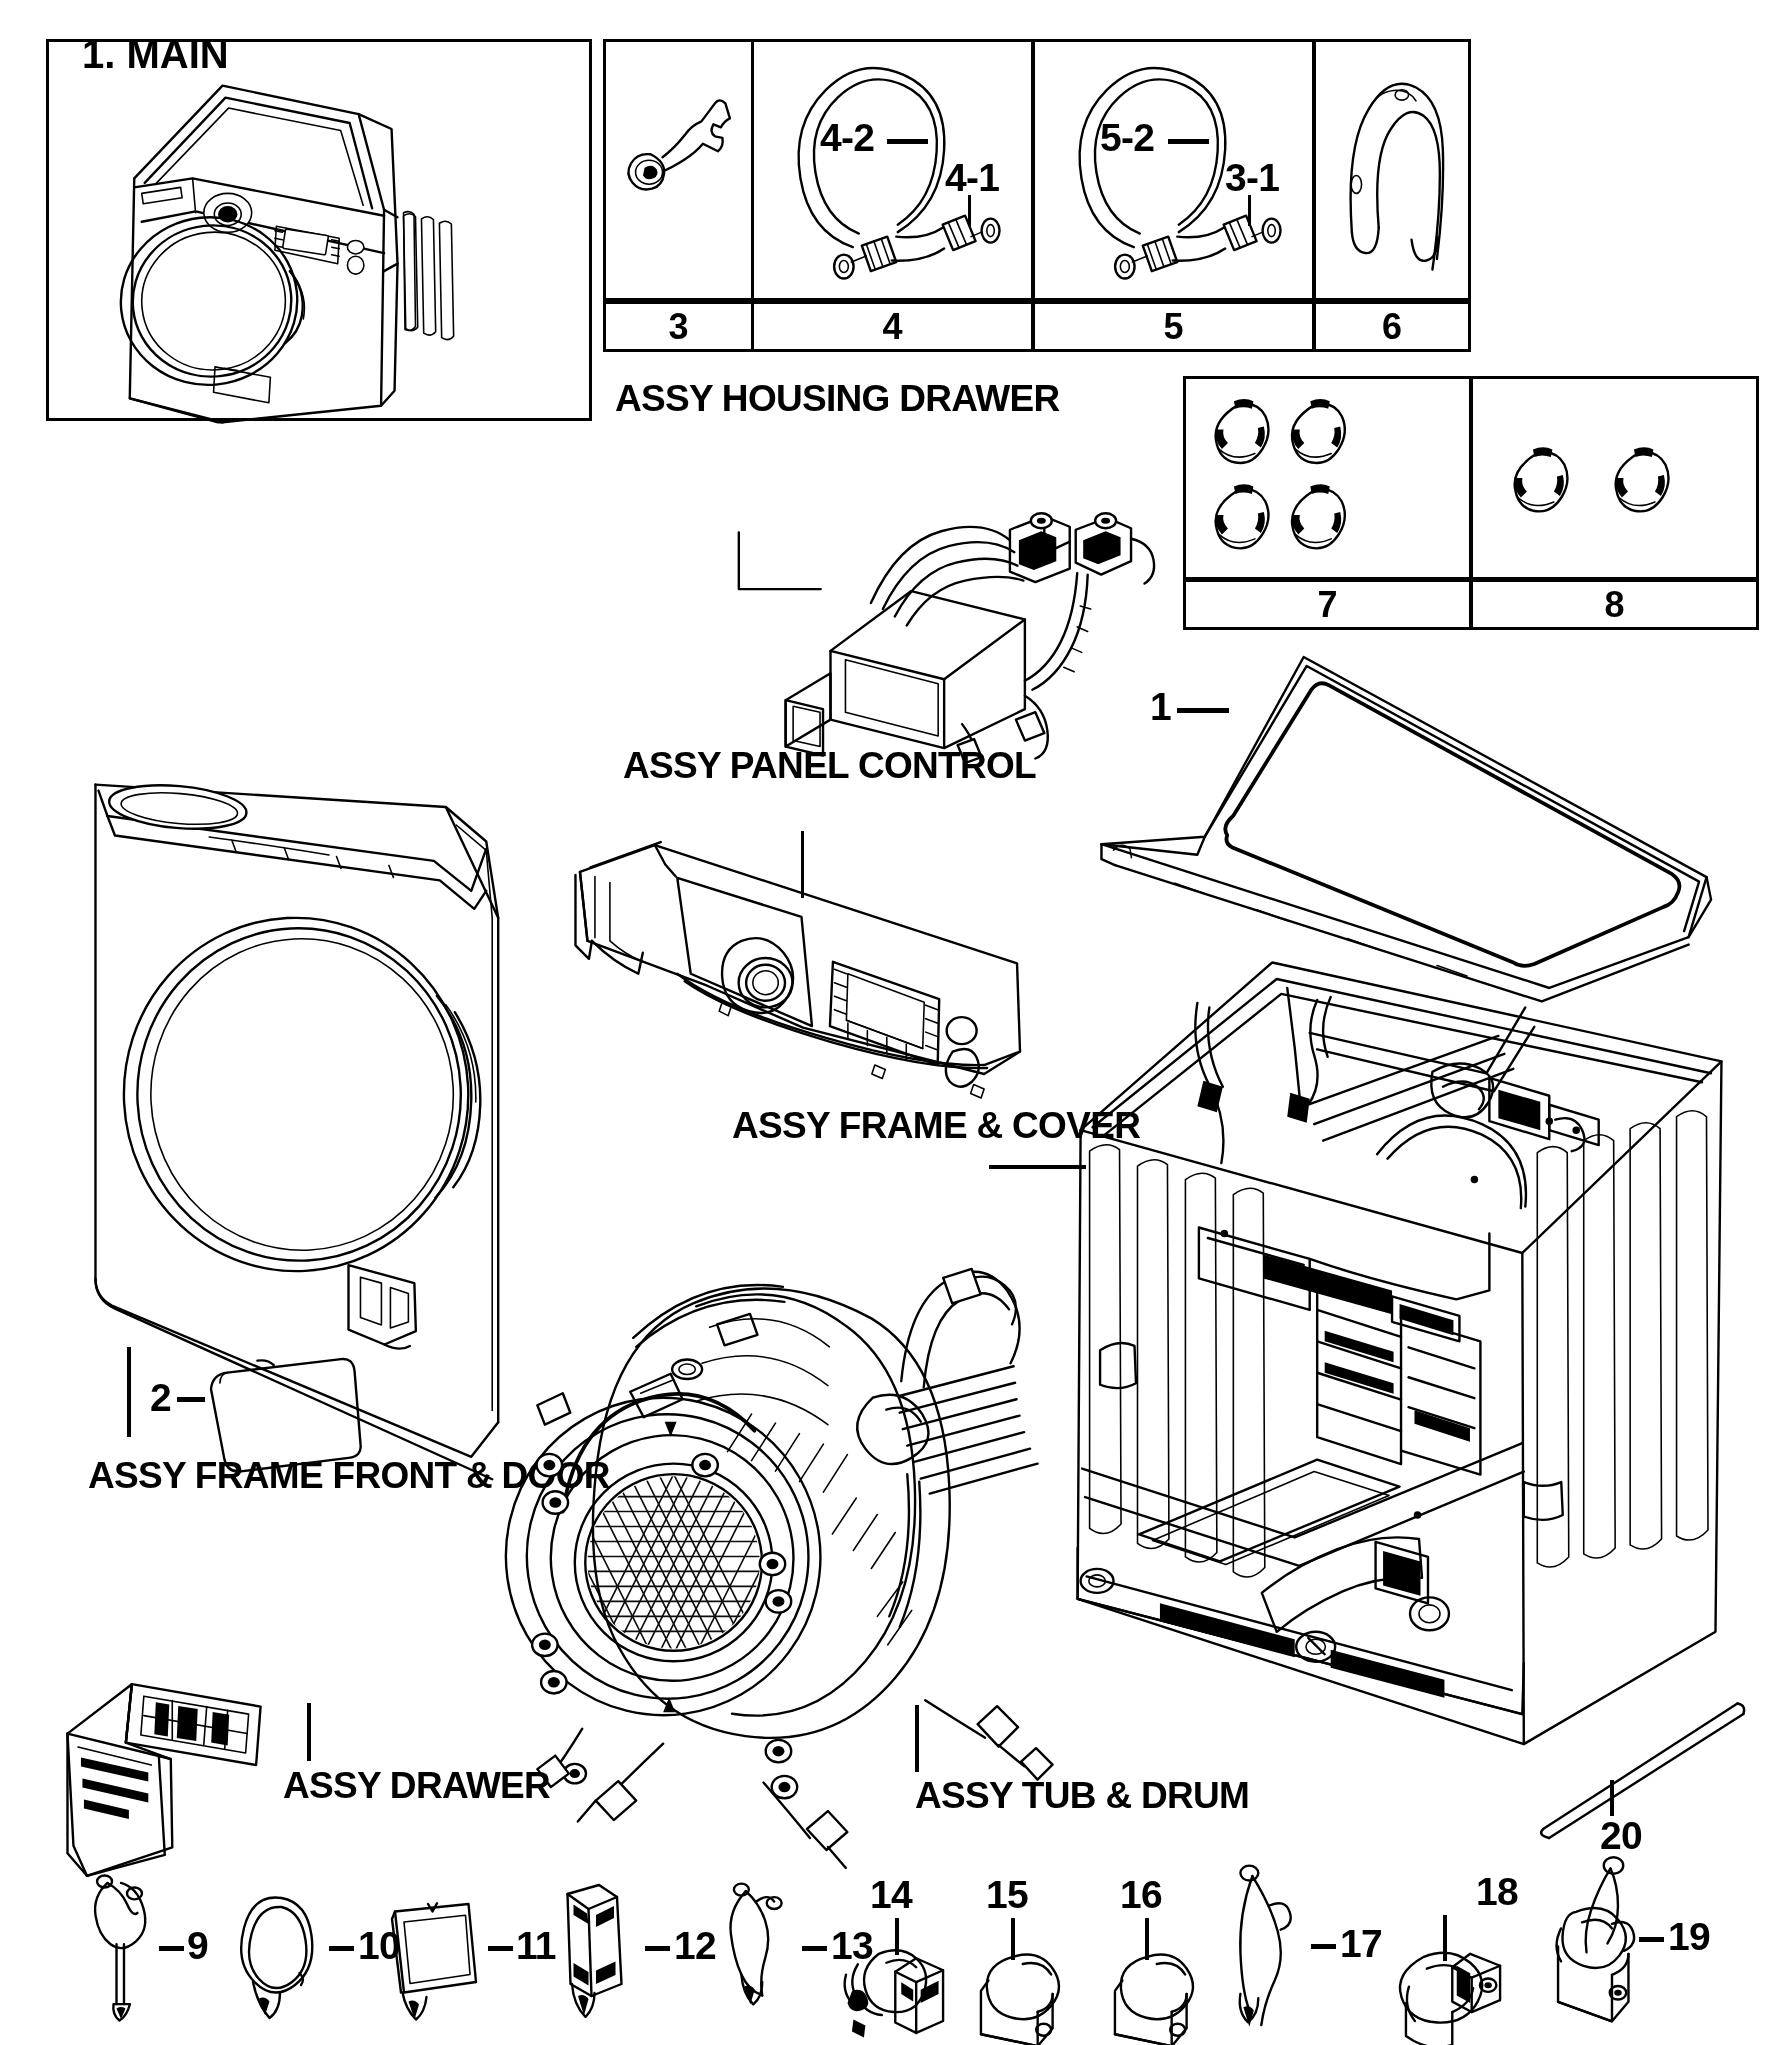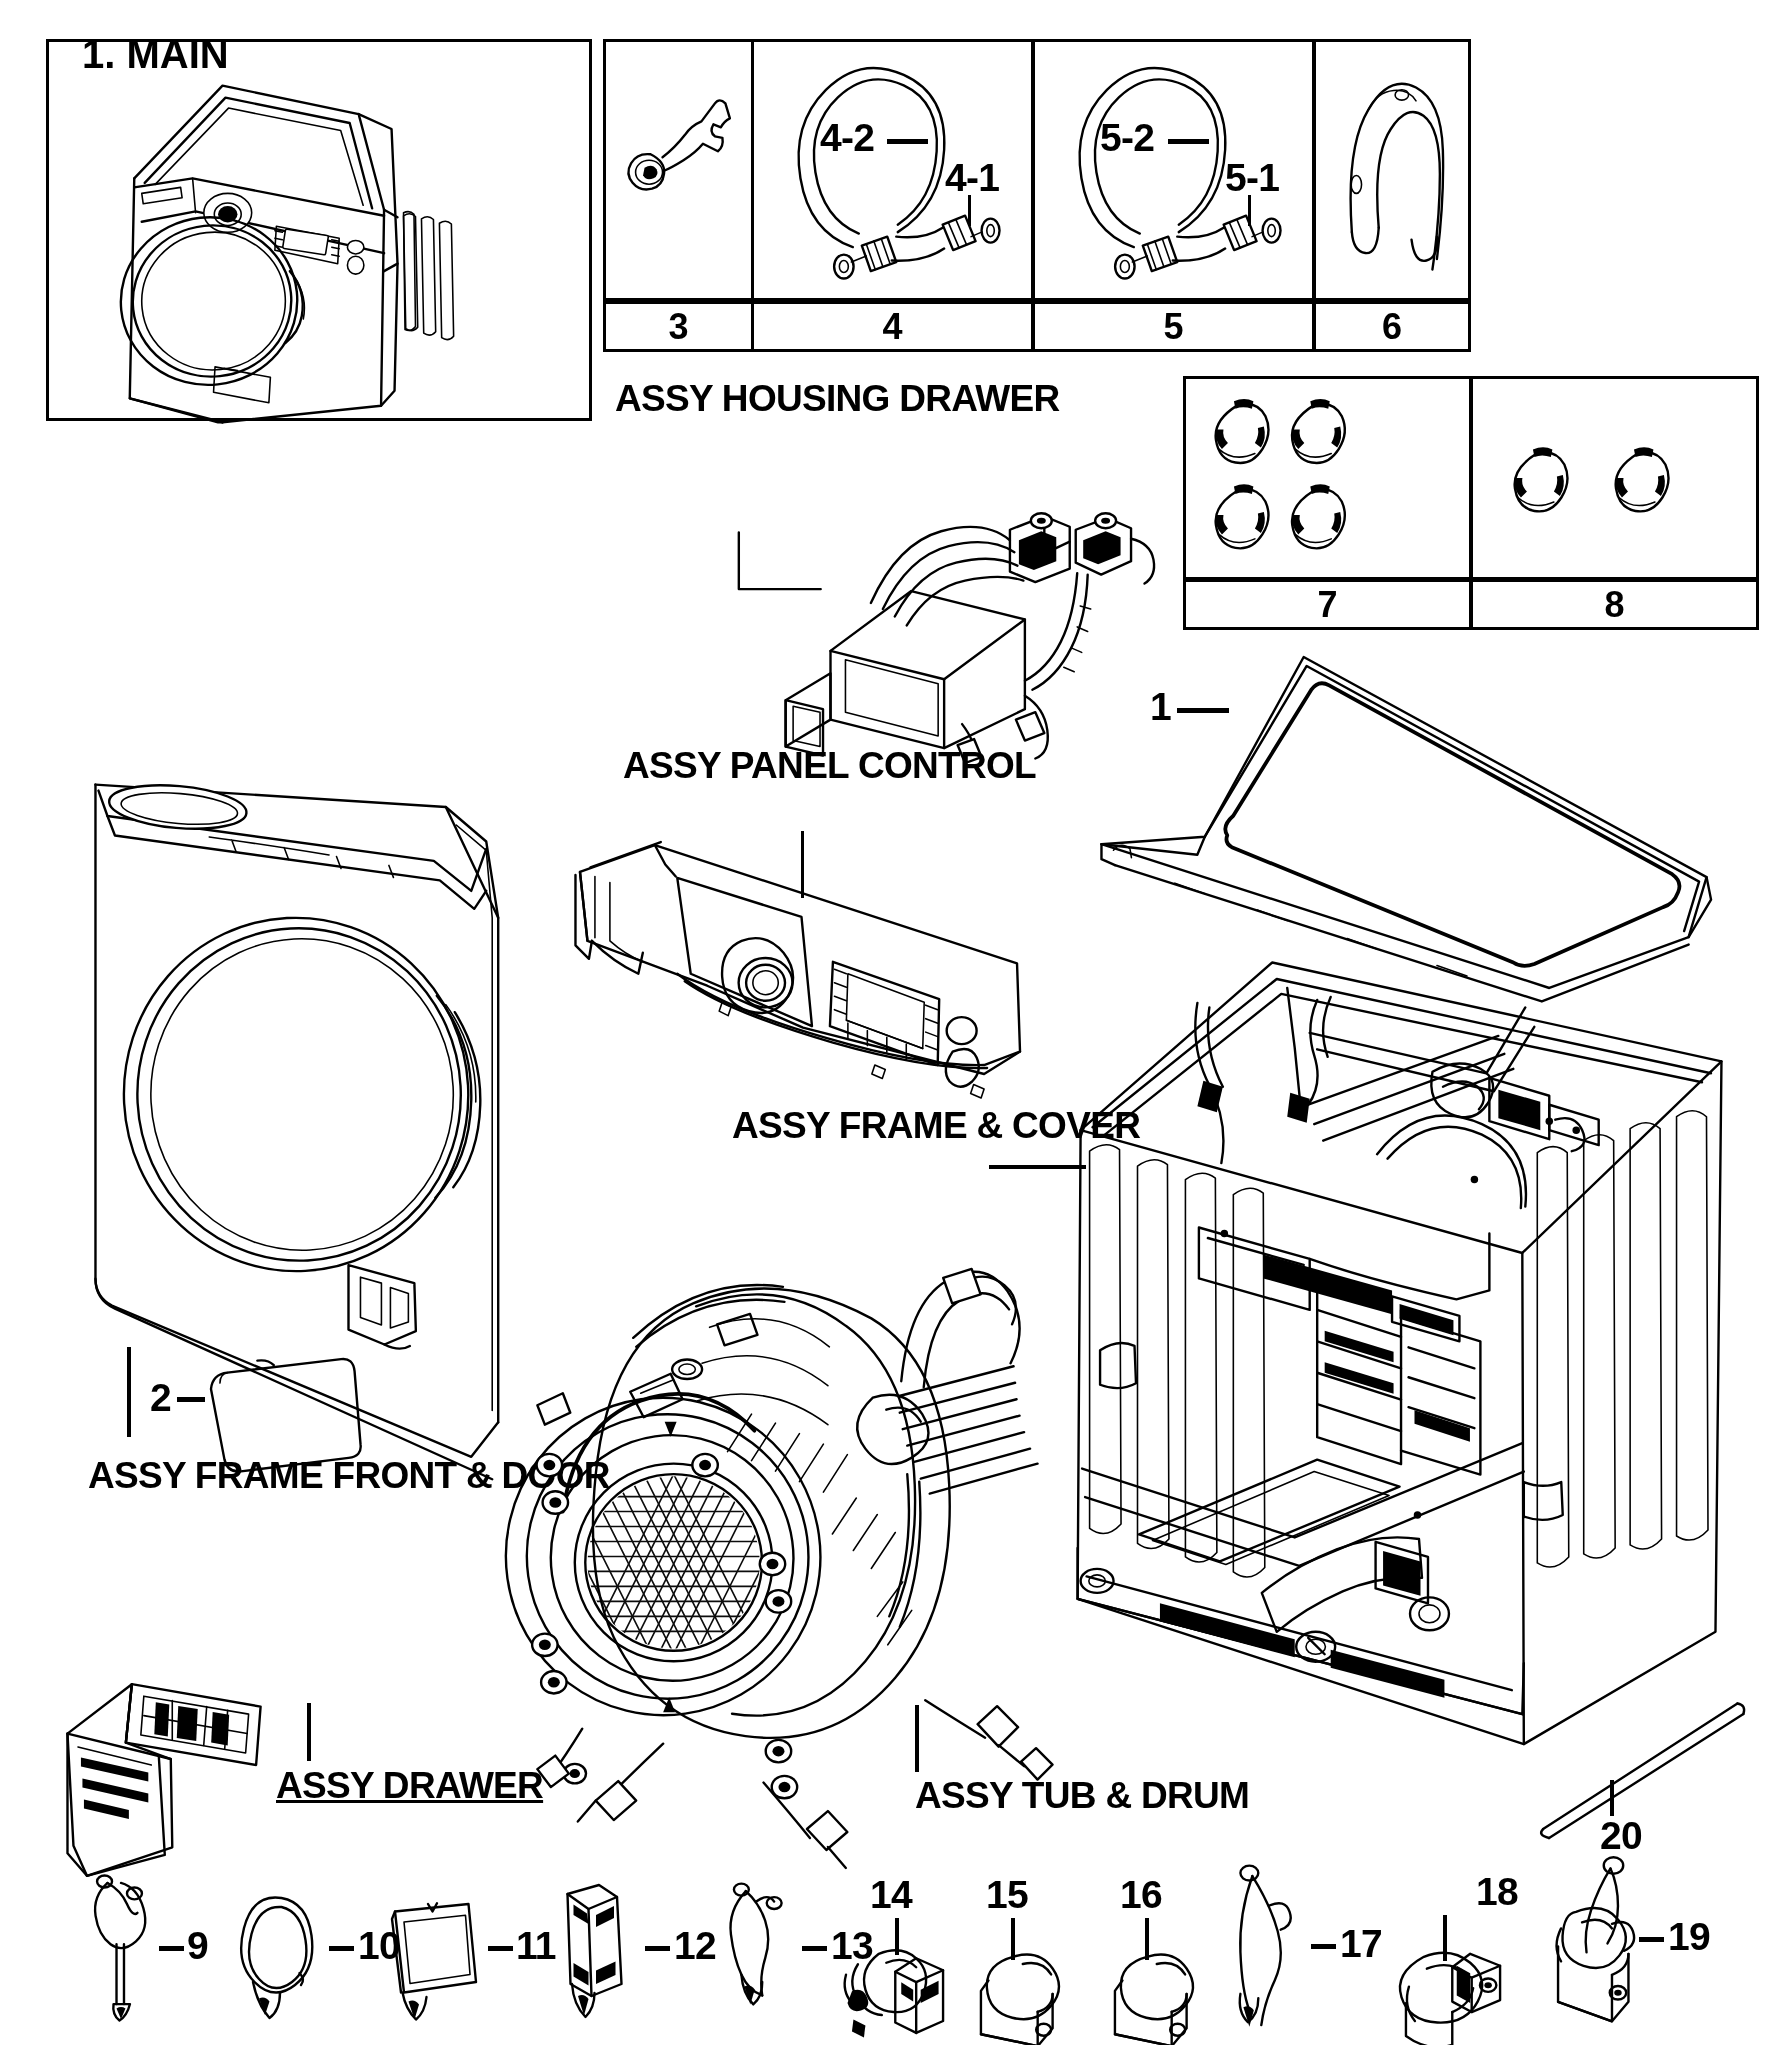--- a/index.html
+++ b/index.html
@@ -135,21 +135,21 @@
   <path class="ln" d="M178 256 q38 4 62 -12"></path>
   <path class="ln" d="M172 288 q44 2 70 -16"></path>
   <path class="wh" d="M240 240 l30 -12 l14 34 l-30 12 z"></path>
   <path class="lnT" d="M248 238 l14 33 M258 234 l14 33"></path>
   <ellipse class="wh" cx="304" cy="248" rx="12" ry="16"></ellipse>
   <ellipse class="lnT" cx="304" cy="248" rx="5" ry="8"></ellipse>
   <path class="lnT" d="M292 250 L278 256"></path>
 </svg>
 <div class="abs callout" style="left:1100px;top:116px;">5-2</div>
 <div class="abs leader" style="left:1168px;top:139px;width:41px;height:5.2px;"></div>
-<div class="abs callout" style="left:1225px;top:156px;">5-1</div>
+<div class="abs callout" style="left:1225px;top:156px;">3-1</div>
 <div class="abs leader" style="left:1248px;top:195px;width:3px;height:31px;"></div>
 
 <svg class="abs" style="left:1325px;top:51px;" width="138" height="240" viewBox="0 0 185 320">
   <path class="ln" d="M36 242 q-8 -114 22 -164 q28 -48 64 -30 q34 18 36 84 q2 66 -8 146"></path>
   <path class="ln" d="M72 236 q-8 -96 16 -132 q22 -34 44 -18 q22 16 22 78 q0 60 -10 128"></path>
   <path class="ln" d="M36 242 q2 26 18 28 q16 2 18 -34"></path>
   <path class="ln" d="M150 248 q2 28 -14 32 q-16 4 -20 -28"></path>
   <path class="lnT" d="M58 78 q12 -24 34 -26 q20 -2 30 14"></path>
   <ellipse class="lnT" cx="103" cy="58" rx="9" ry="7"></ellipse>
   <ellipse class="lnT" cx="42" cy="178" rx="7" ry="12"></ellipse>
@@ -593,21 +593,21 @@
   <path class="ln" d="M10 86 L132 116 L148 120"></path>
   <path class="ln" d="M132 116 L140 248 L36 276"></path>
   <path class="lnT" d="M24 104 L122 128"></path>
   <g class="fl">
     <path d="M28 118 L118 138 L118 150 L28 130 z"></path>
     <path d="M30 146 L118 166 L118 178 L30 158 z"></path>
     <path d="M32 174 L92 188 L92 200 L32 186 z"></path>
   </g>
 </svg>
 <div class="abs leader" style="left:307px;top:1703px;width:3.7px;height:58px;"></div>
-<div class="abs sec-lbl" style="left:276px;top:1765px;text-decoration:underline;">ASSY
+<div class="abs sec-lbl" style="left:283px;top:1765px;">ASSY
 DRAWER</div>
 
 <svg class="abs" style="left:82px;top:1871px;" width="75" height="157" viewBox="0 0 100 210">
   <path class="ln" d="M34 16 q-20 18 -16 44 q4 26 20 38 q16 12 34 -4 q18 -16 10 -44 q-8 -28 -30 -34"></path>
   <path class="ln" d="M34 16 q18 10 26 28 q8 18 14 12"></path>
   <ellipse class="ln" cx="30" cy="14" rx="10" ry="8"></ellipse>
   <ellipse class="ln" cx="70" cy="30" rx="10" ry="8"></ellipse>
   <path class="ln" d="M46 98 L46 178 M56 98 L56 178"></path>
   <path class="ln" d="M42 178 q-2 14 8 22 q10 -6 14 -22 z"></path>
   <path class="fl" d="M46 184 q6 -4 12 0 l-6 14 z"></path>

